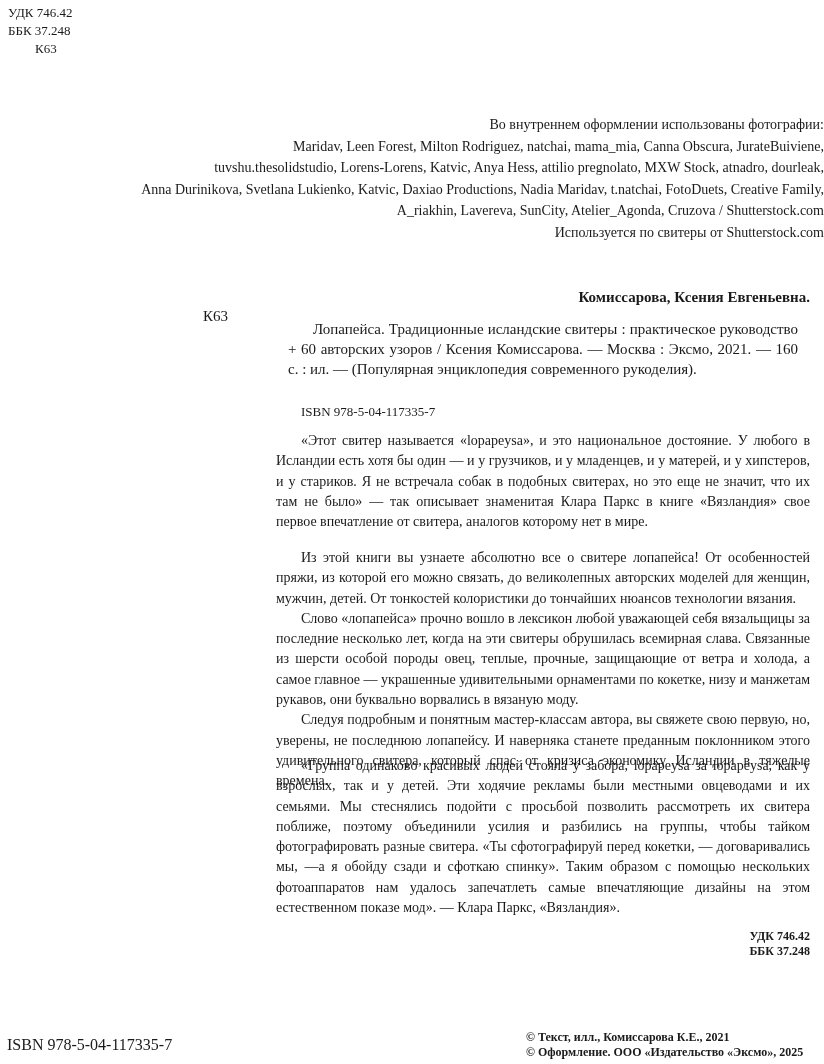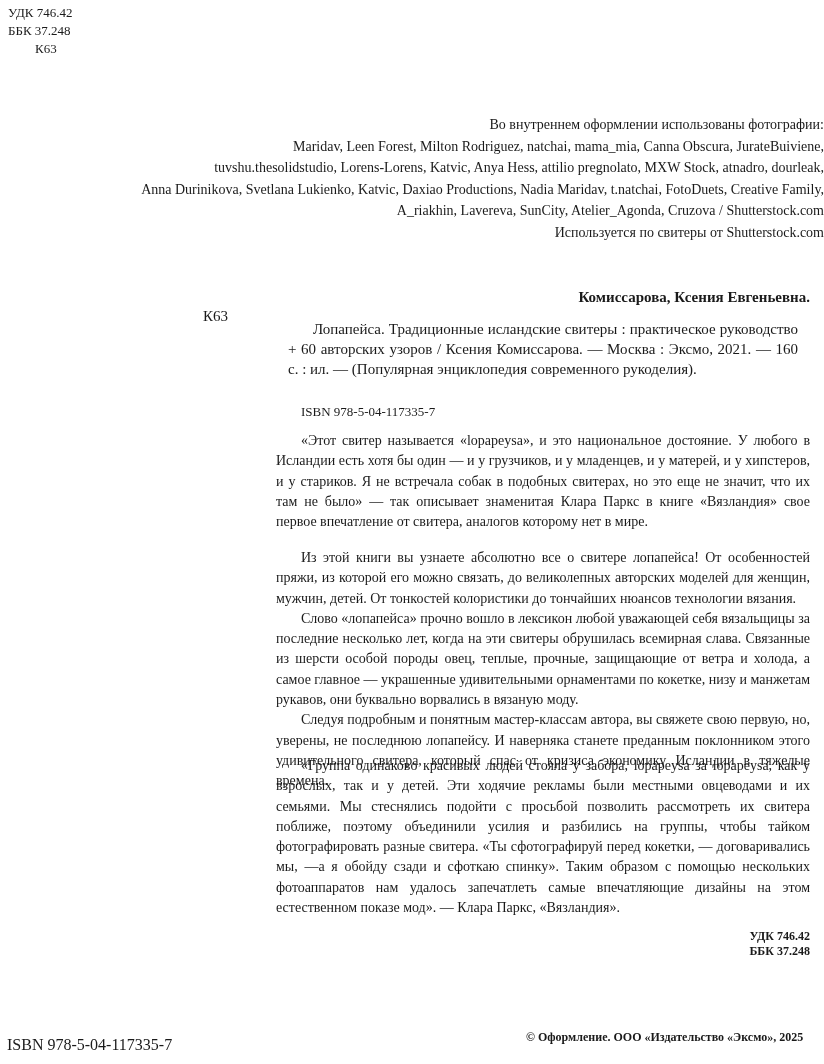--- a/index.html
+++ b/index.html
@@ -91,14 +91,15 @@
 </div>
 
 <div class="codes-bottom">
   <div>УДК 746.42</div>
   <div>ББК 37.248</div>
 </div>
 
 <div class="isbn-bottom">ISBN 978-5-04-117335-7</div>
 
 <div class="copyright">
+  <div>© Текст, илл., Комиссарова К.Е., 2021</div>
   <div>© Оформление. ООО «Издательство «Эксмо», 2025</div>
 </div>
 
 </body></html>

